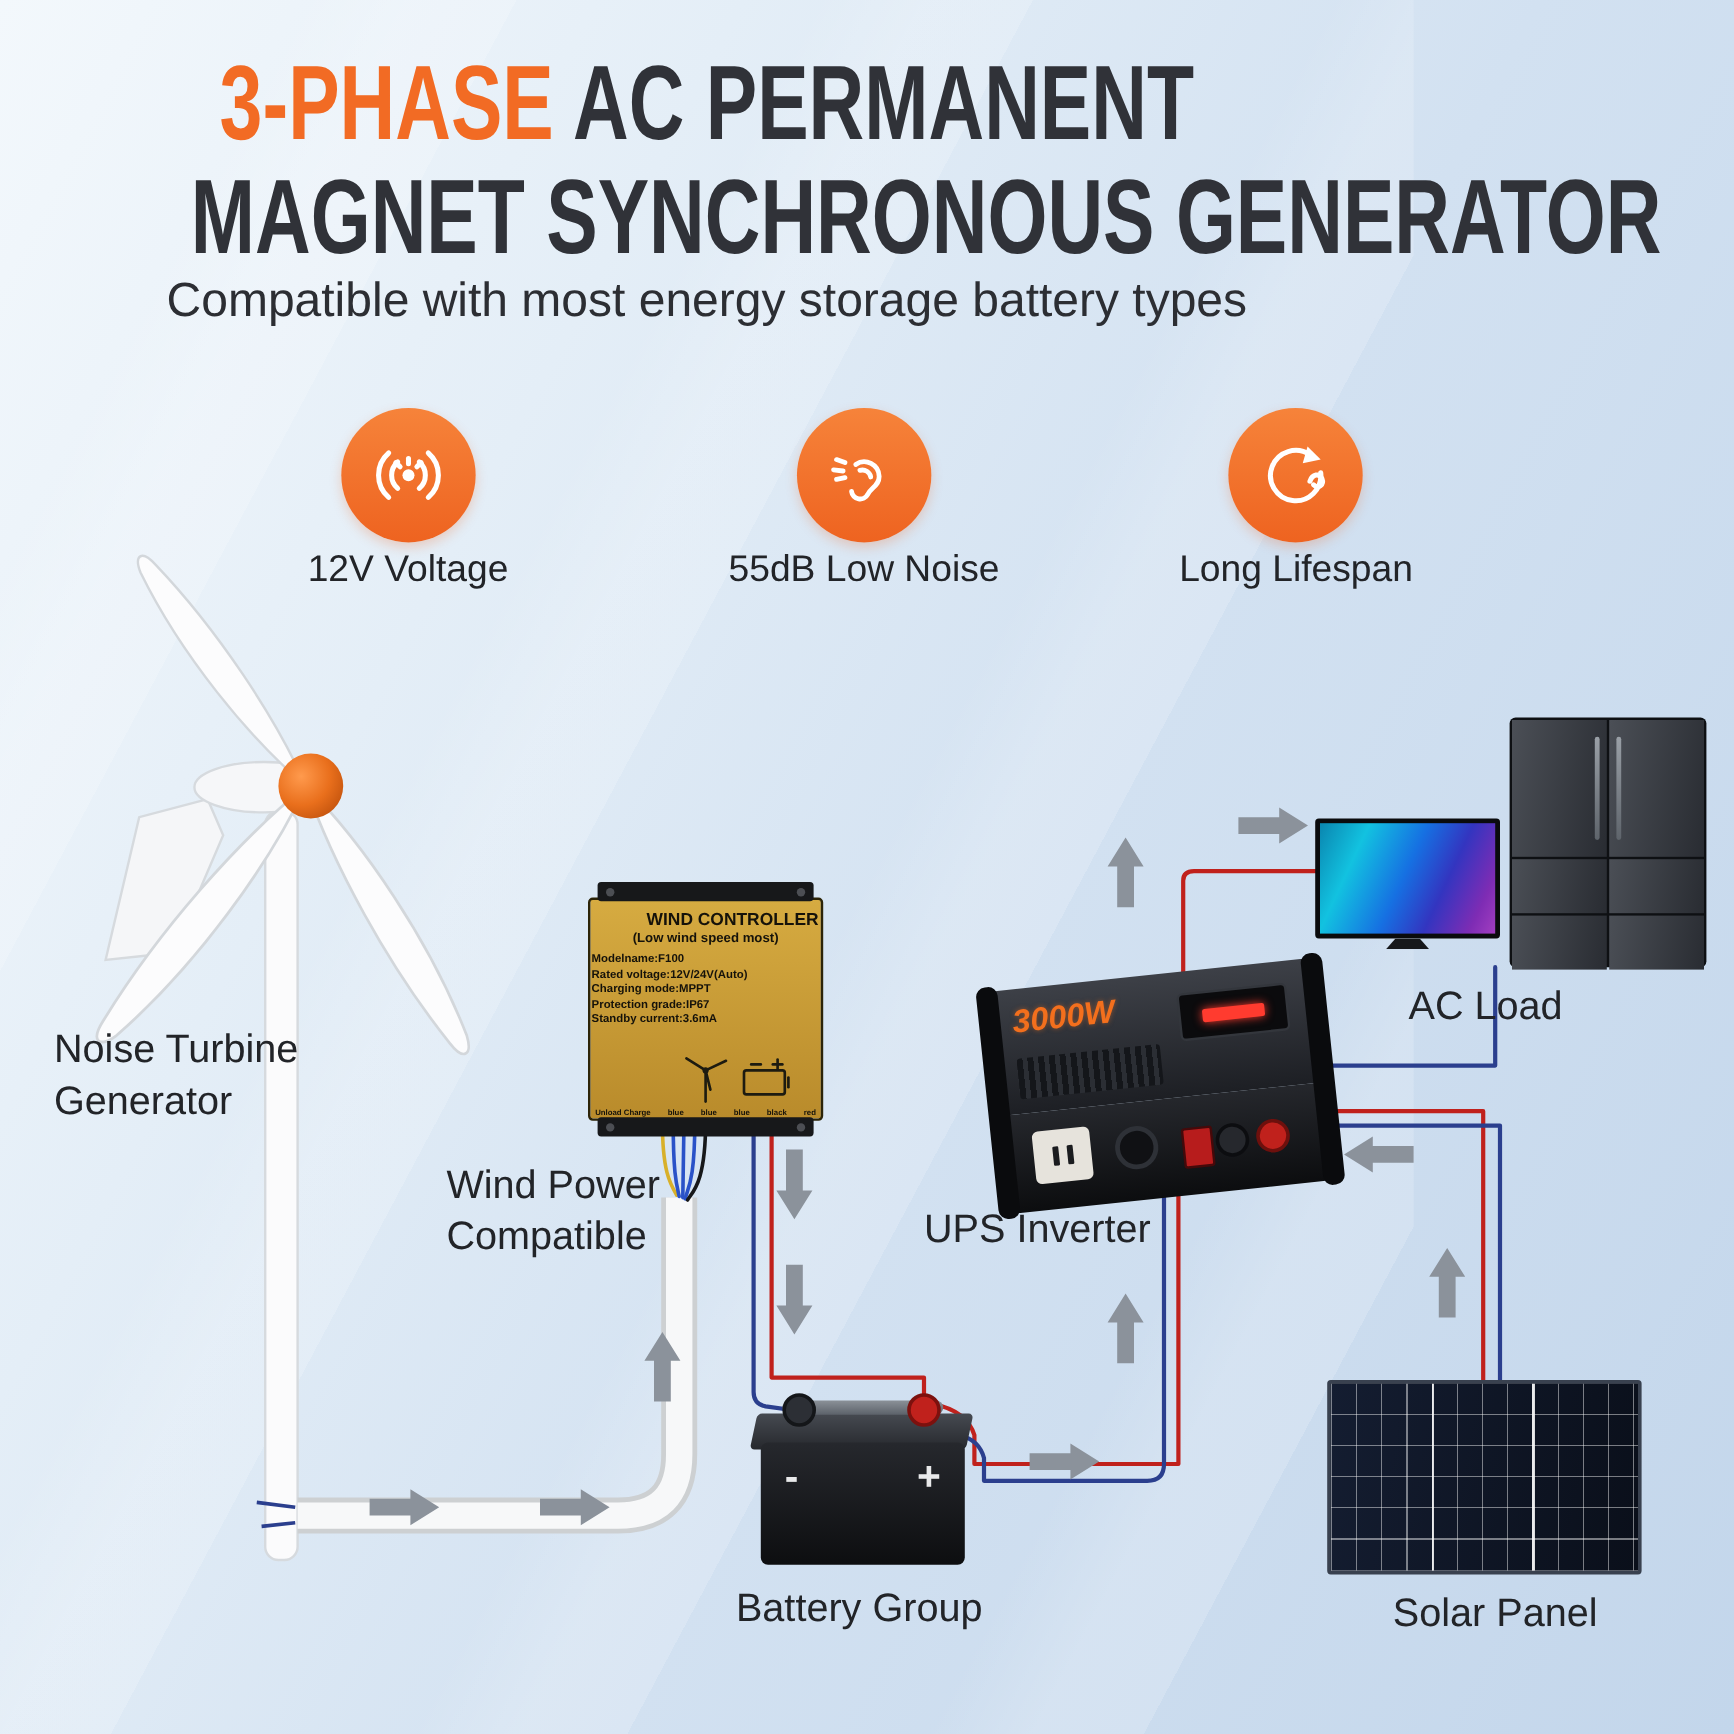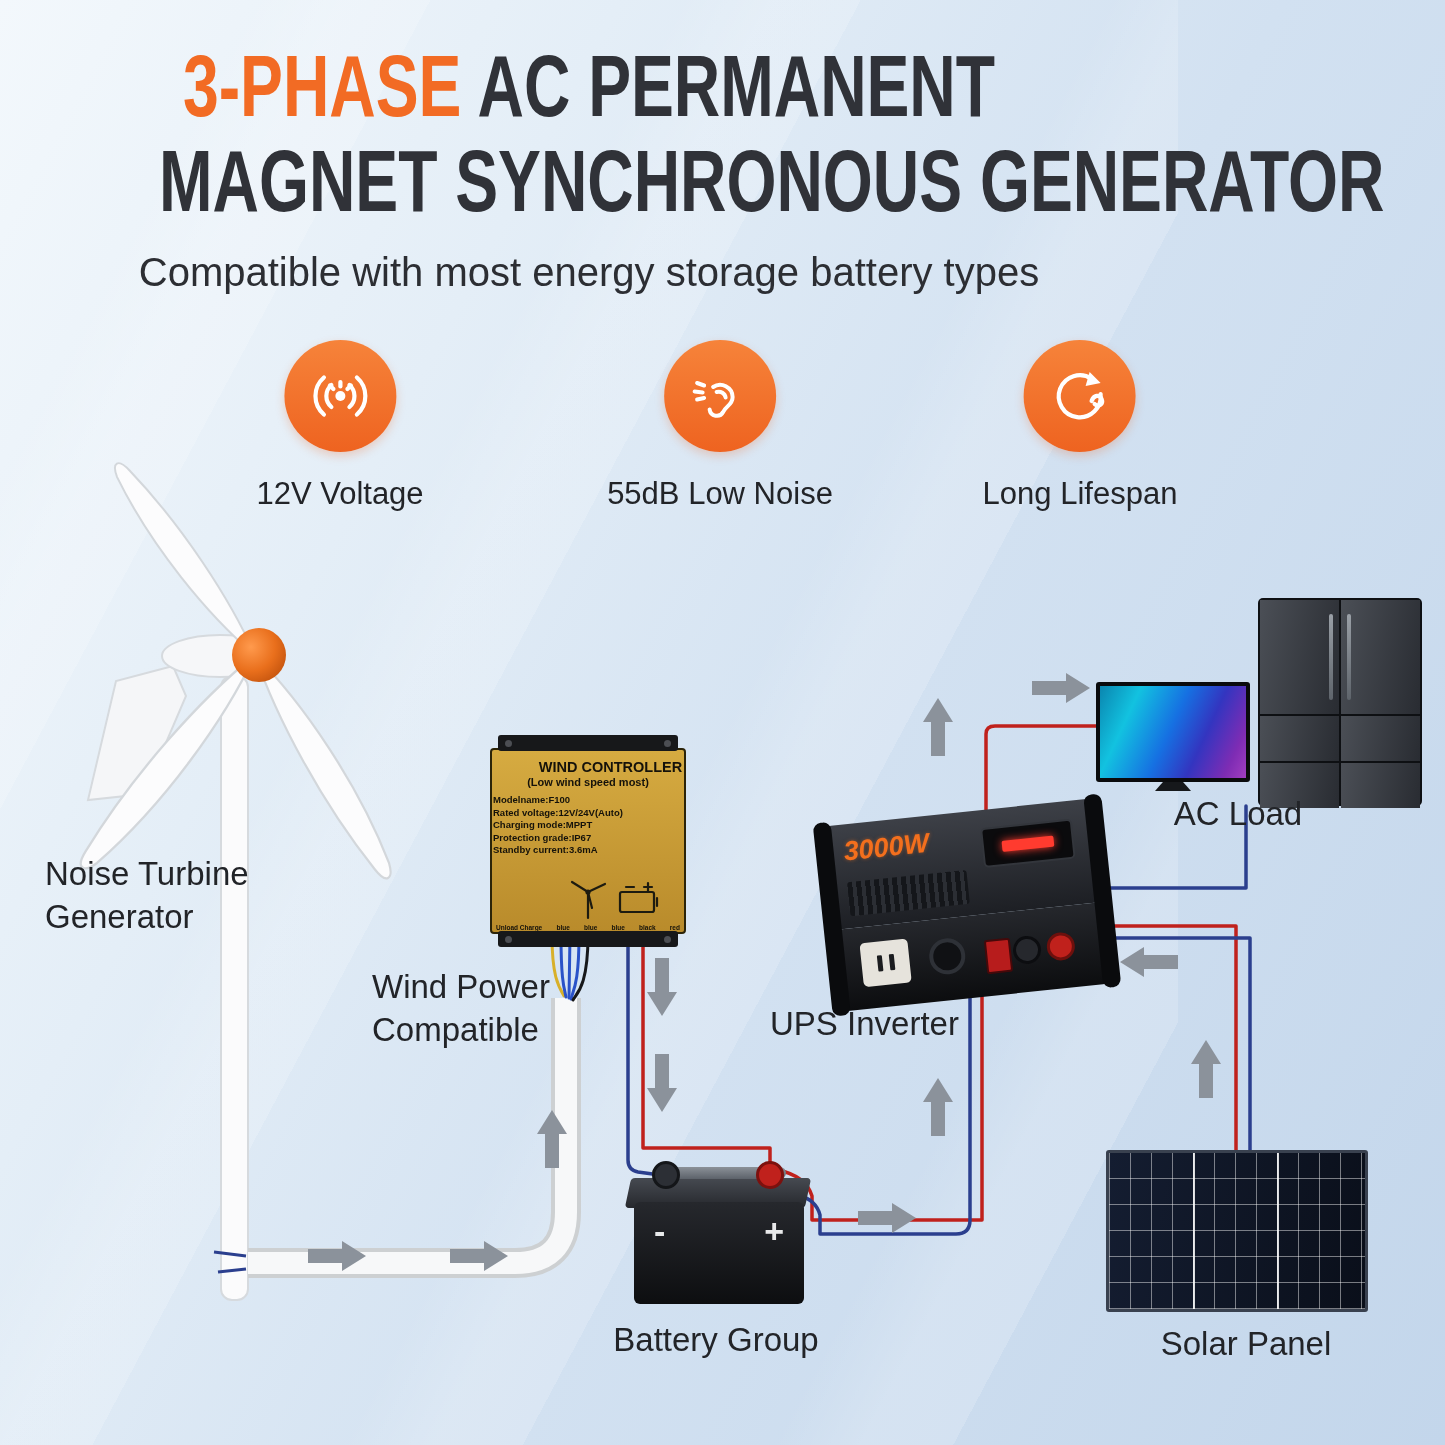--- a/index.html
+++ b/index.html
@@ -11,24 +11,24 @@
   .canvas{position:relative;width:1178px;height:1445px;}
   .sheen{position:absolute;inset:0;z-index:1;pointer-events:none;
     background:repeating-linear-gradient(118deg,rgba(255,255,255,0) 0 220px,rgba(255,255,255,.18) 300px 380px);}
 
   
   .title-wrap{position:absolute;top:38px;left:0;width:100%;text-align:center;z-index:7;}
   .title-line{display:block;font-size:88px;font-weight:bold;color:#303238;line-height:95px;
     transform:scaleX(.73);letter-spacing:0;white-space:nowrap;}
   .accent{color:#F26B24;}
   .title-rest{margin-left:22px;}
-  .subtitle{margin-top:22px;font-size:40px;color:#2c2e33;}
-
-  
-  .feature{position:absolute;top:340px;display:flex;flex-direction:column;align-items:center;gap:24px;
+  .subtitle{font-size:40px;color:#2c2e33;}
+
+  
+  .feature{position:absolute;top:340px;display:flex;flex-direction:column;align-items:center;gap:4px;
     transform:translateX(-50%);z-index:7;}
   .feature-circle{width:112px;height:112px;border-radius:50%;
     background:linear-gradient(180deg,#f6833a,#ee6320);display:flex;align-items:center;justify-content:center;
     box-shadow:0 4px 10px rgba(238,99,32,.25);}
   .feature-label{font-size:31px;color:#222428;white-space:nowrap;}
 
   
   .device{position:absolute;z-index:6;}
   .overlay-svg{position:absolute;left:0;top:0;z-index:5;pointer-events:none;}
   .turbine-svg{position:absolute;left:18px;top:398px;z-index:3;}
@@ -325,16 +325,16 @@
 
   <div class="diagram-label" style="left:45px;top:852px;">
     <div>Noise Turbine</div>
     <div>Generator</div>
   </div>
   <div class="diagram-label" style="left:372px;top:965px;">
     <div>Wind Power</div>
     <div>Compatible</div>
   </div>
   <div class="diagram-label" style="left:770px;top:1002px;">UPS Inverter</div>
-  <div class="diagram-label centered" style="left:1238px;top:792px;text-align:right;">AC Load</div>
+  <div class="diagram-label centered" style="left:1238px;top:816px;text-align:right;">AC Load</div>
   <div class="diagram-label centered" style="left:716px;top:1318px;">Battery Group</div>
   <div class="diagram-label centered" style="left:1246px;top:1322px;">Solar Panel</div>
 </div>
 
 </body></html>

